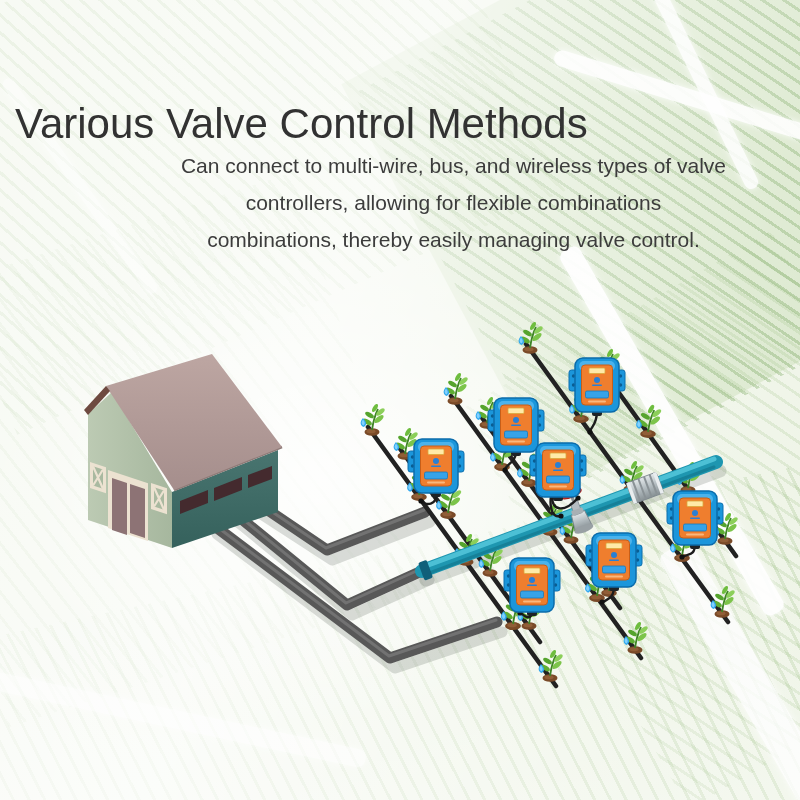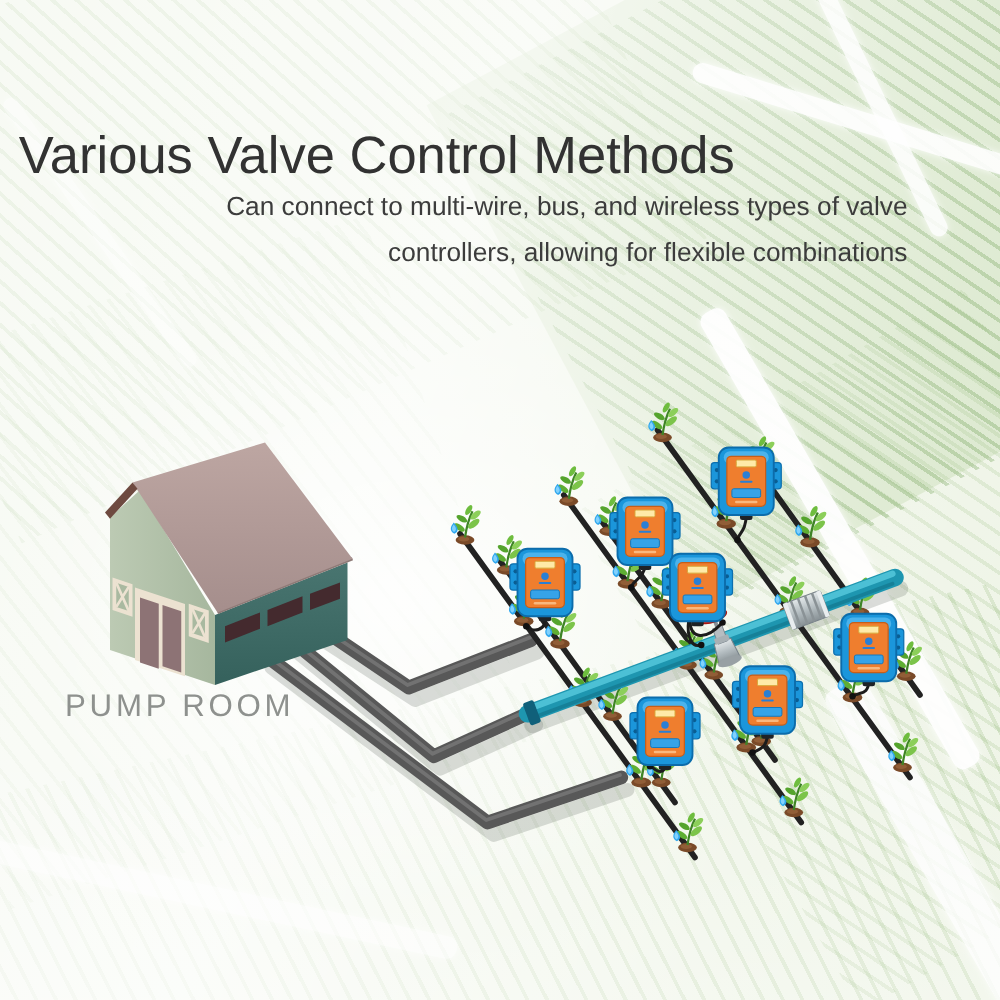--- a/index.html
+++ b/index.html
@@ -31,21 +31,21 @@
   .r6{width:430px;height:18px;left:-60px;top:706px;transform:rotate(12deg);opacity:.6;}
   .wash1{position:absolute;inset:0;background:radial-gradient(ellipse 55% 45% at 40% 60%, rgba(255,255,255,.82), rgba(255,255,255,0) 68%);}
   .wash2{position:absolute;inset:0;background:linear-gradient(110deg, rgba(255,255,255,.55) 0%, rgba(255,255,255,.72) 40%, rgba(255,255,255,.18) 78%, rgba(255,255,255,0) 100%);}
   .wash3{position:absolute;inset:0;background:linear-gradient(0deg, rgba(255,255,255,.30), rgba(255,255,255,0) 28%);}
   
   .title{
     position:absolute;left:15px;top:74px;width:100%;
     font-size:42px;font-weight:normal;color:#323232;letter-spacing:0px;line-height:1.05;
   }
   .subtitle{
-    position:absolute;right:74px;top:147px;text-align:right;
+    position:absolute;right:74px;top:147px;text-align:center;
     font-size:21px;color:#3c3c3c;line-height:37px;font-weight:400;
   }
   .pump-label{
     position:absolute;left:52px;top:551px;
     font-size:25px;color:#8e918e;letter-spacing:3px;font-weight:500;
   }
   svg.scene{position:absolute;left:0;top:0;}
 </style>
 </head>
 <body>
@@ -259,16 +259,16 @@
       <use href="#controller" transform="translate(695,518)"></use>
       <use href="#controller" transform="translate(614,560)"></use>
       <use href="#controller" transform="translate(532,585)"></use>
     </g>
   </svg>
 
   <h1 class="title">Various Valve Control Methods</h1>
   <div class="subtitle">
     <div>Can connect to multi-wire, bus, and wireless types of valve</div>
     <div>controllers, allowing for flexible combinations</div>
+    <div>combinations, thereby easily managing valve control.</div>
   </div>
-  <div class="pump-label">PUMP ROOM</div>
 
 </div>
 
 </body></html>

